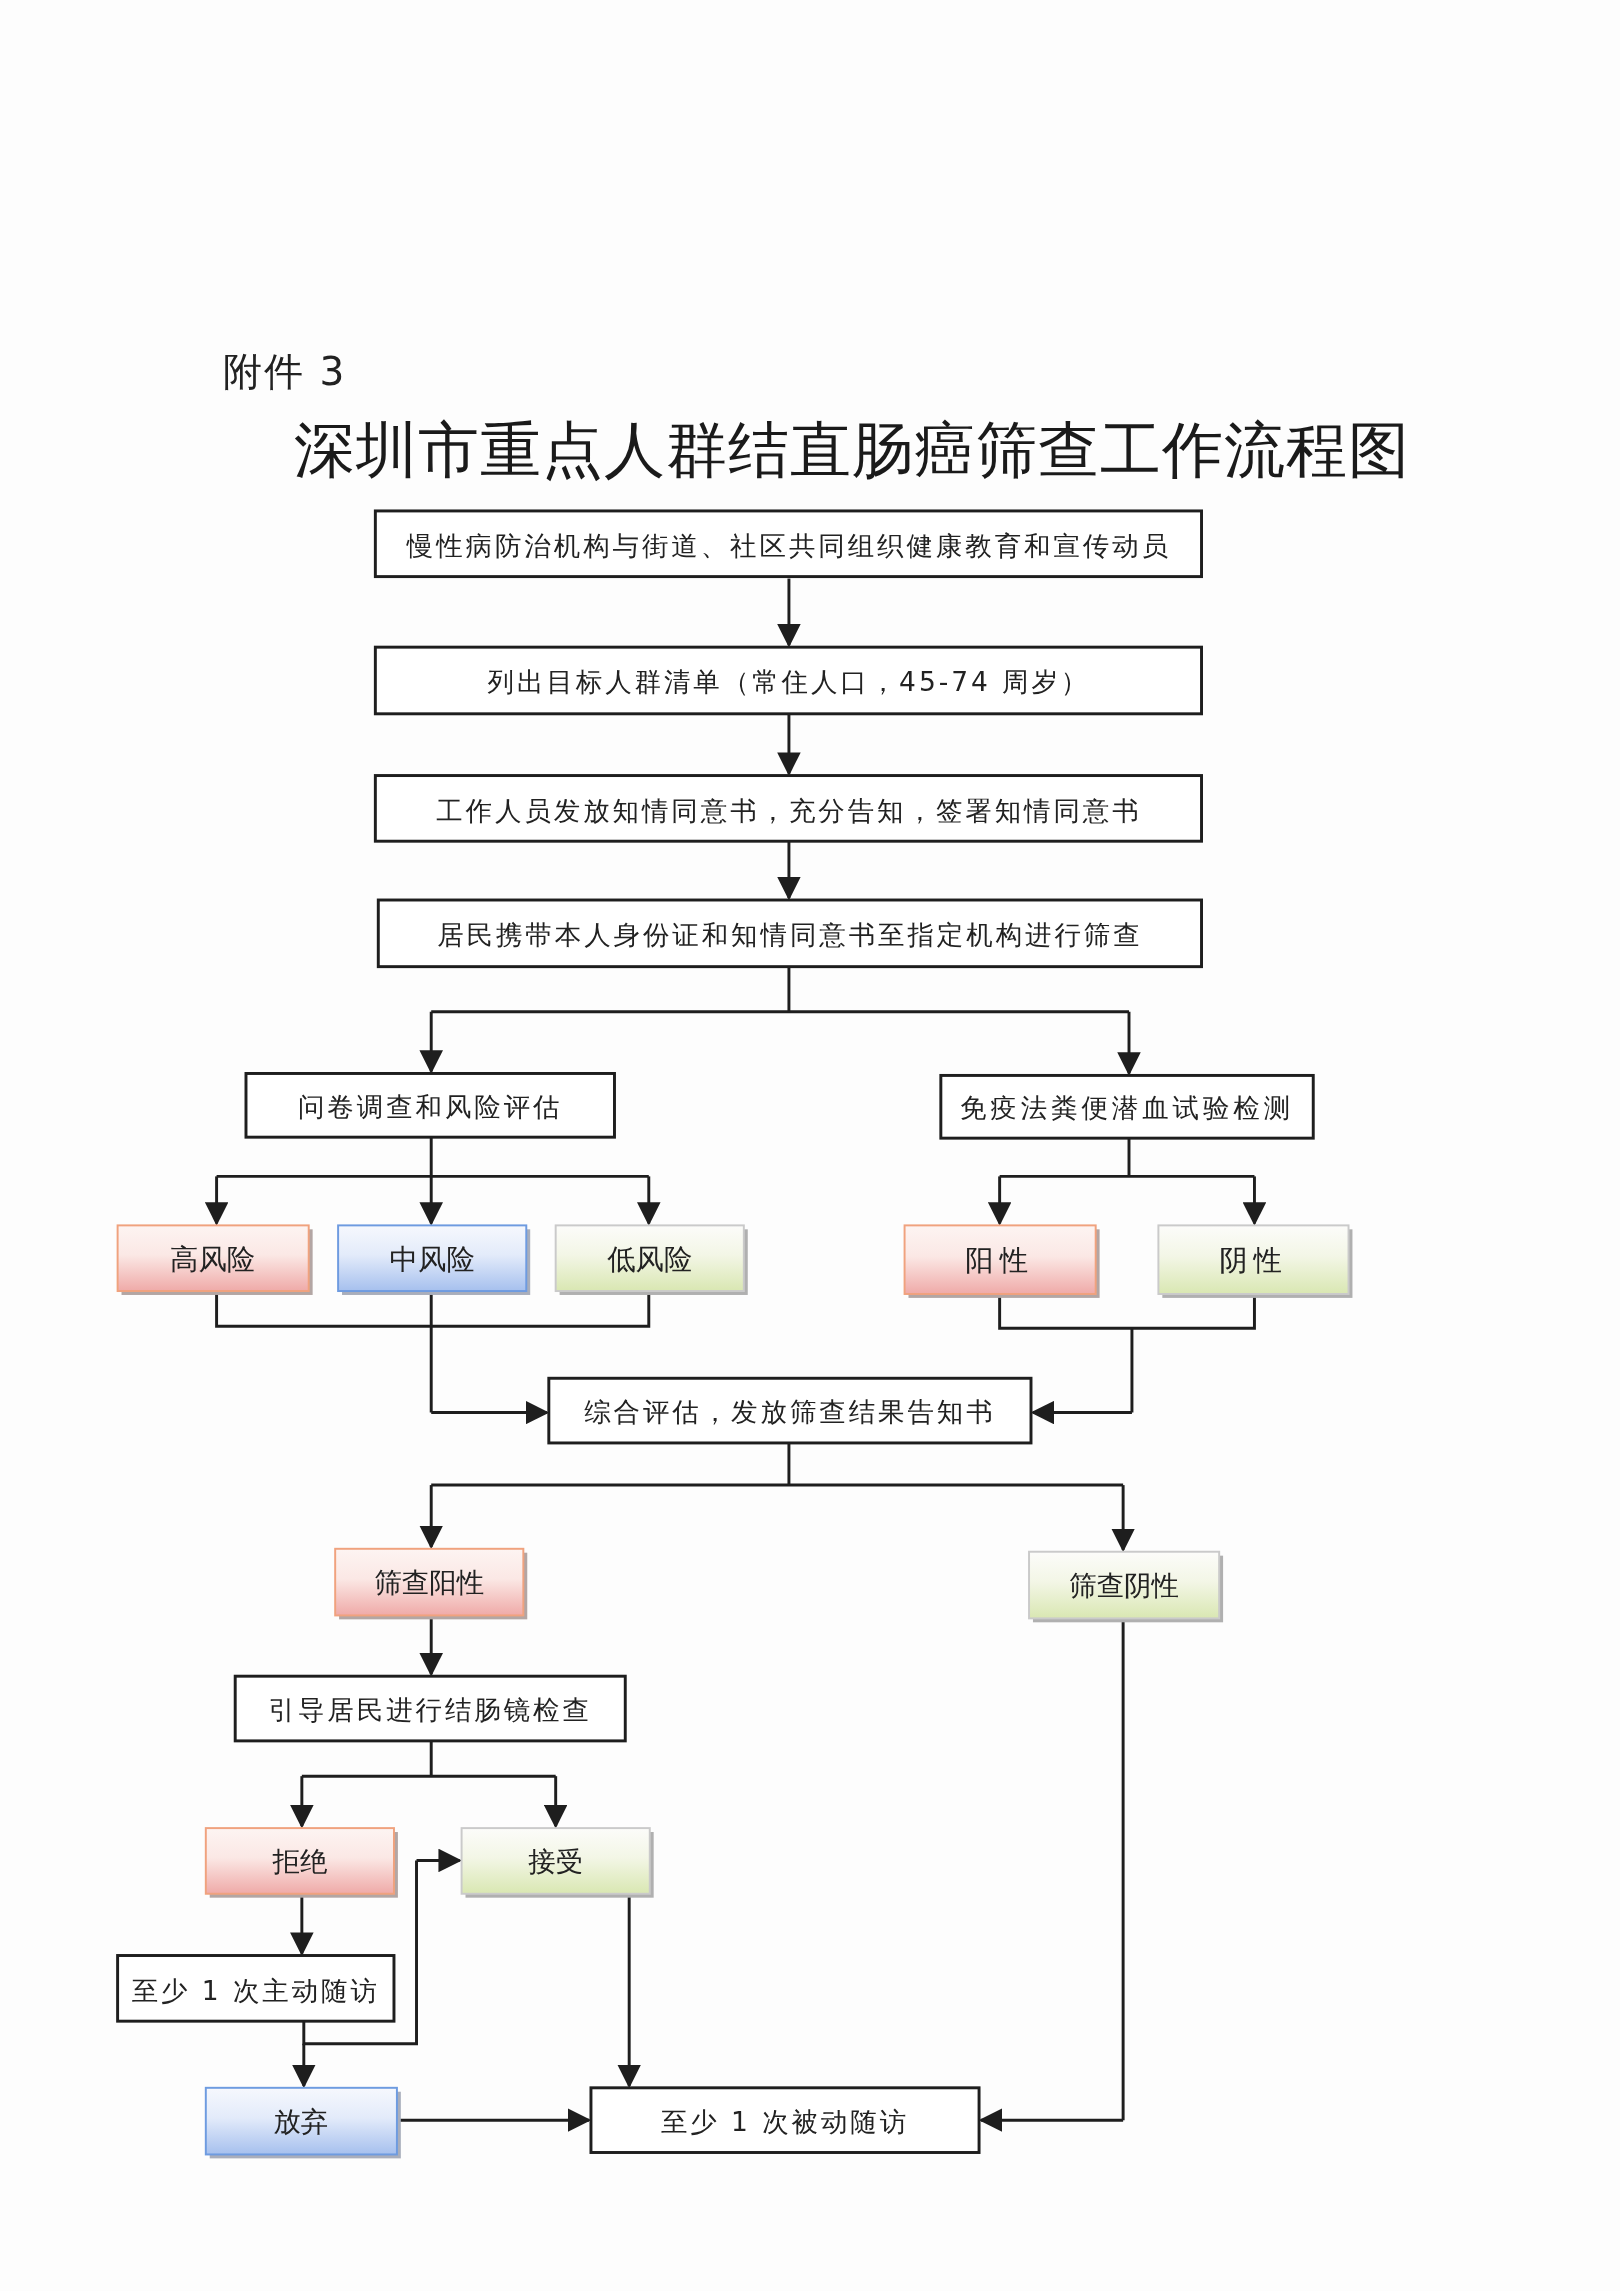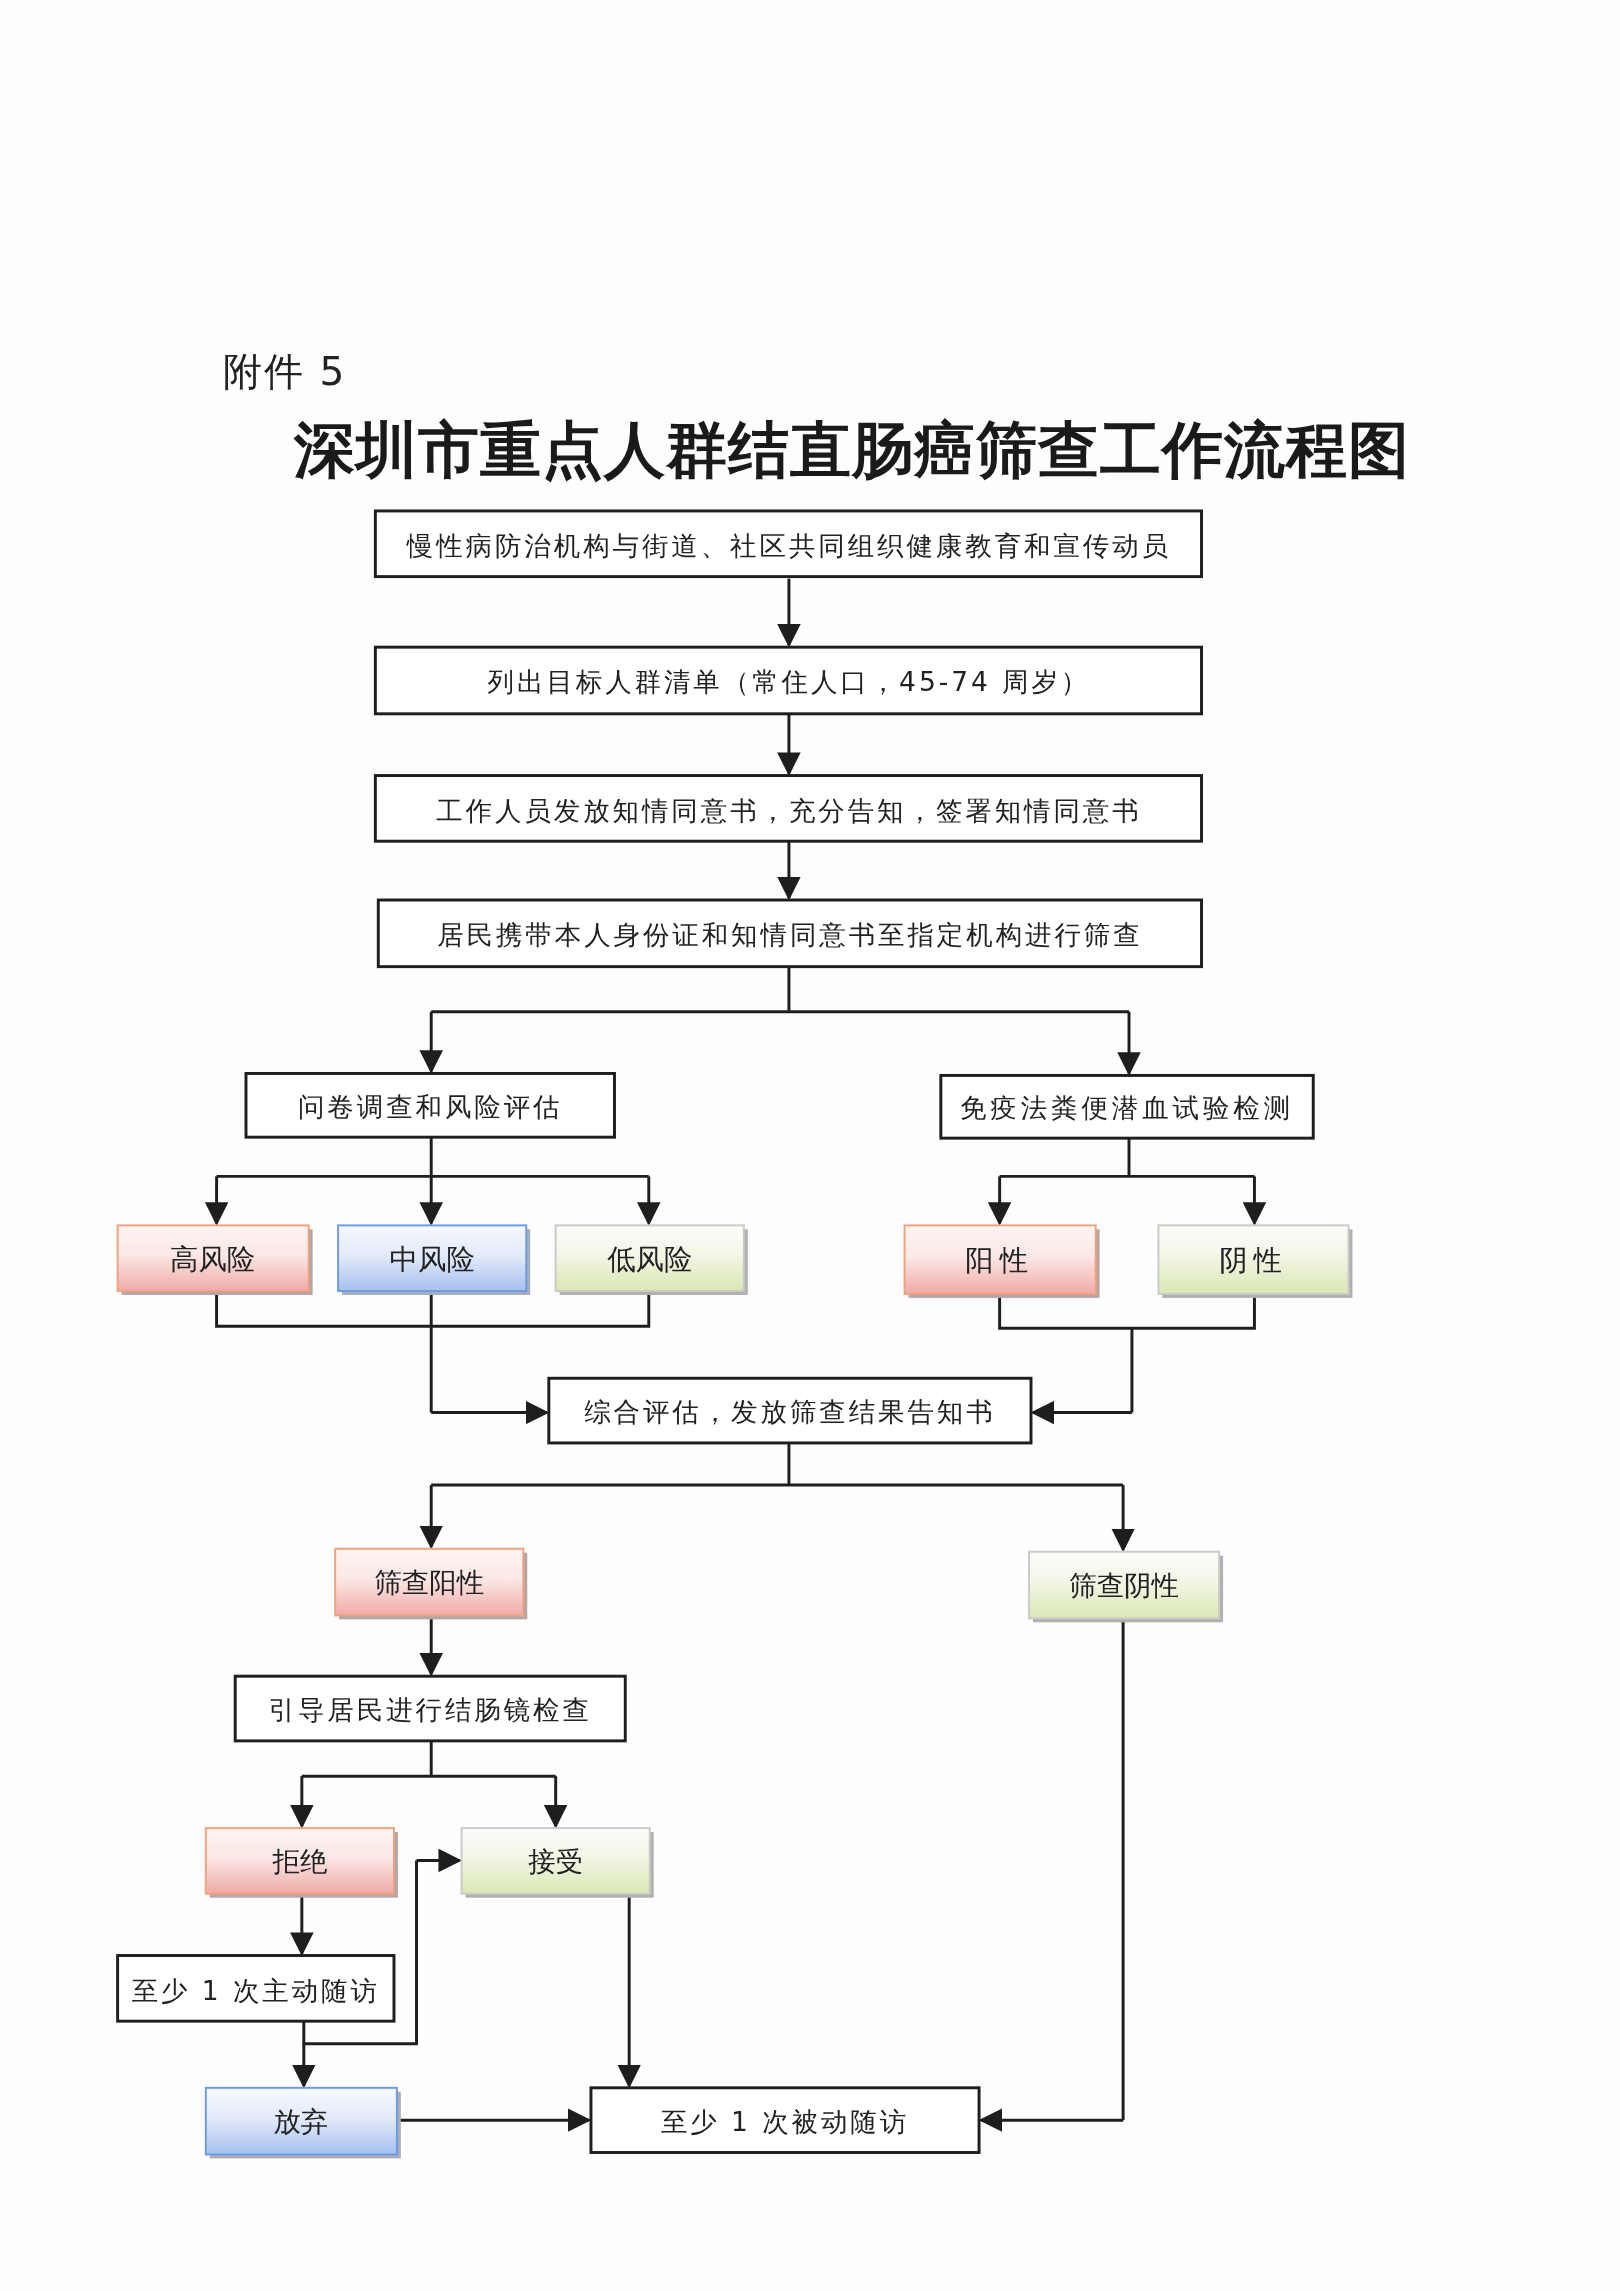--- a/index.html
+++ b/index.html
@@ -1,29 +1,29 @@
 <!DOCTYPE html>
 <html><head>
 <meta charset="utf-8">
 <style>
   html, body { margin: 0; padding: 0; background: #ffffff; }
   body { width: 1620px; height: 2292px; position: relative; overflow: hidden;
          font-family: "DejaVu Sans", "Liberation Sans", sans-serif; }
   .page { position: absolute; left: 0; top: 0; width: 1620px; height: 2292px; background: #fdfdfd; }
   .attachment { position: absolute; left: 223px; top: 345px; font-size: 39px; color: #222; letter-spacing: 2px; }
-  .title { position: absolute; left: 294px; top: 410px; font-size: 61px; font-weight: bold;
+  .title { position: absolute; left: 294px; top: 410px; font-size: 61px; font-weight: normal;
            font-family: "DejaVu Serif", "Liberation Serif", serif; color: #1a1a1a; letter-spacing: 1px; }
   svg { position: absolute; left: 0; top: 0; }
   .node-text { font-family: "DejaVu Sans", "Liberation Sans", sans-serif; fill: #222; }
 </style>
 </head>
 <body>
 
 <div class="page">
-  <div class="attachment">附件 5</div>
+  <div class="attachment">附件 3</div>
   <div class="title">深圳市重点人群结直肠癌筛查工作流程图</div>
 
   <svg width="1620" height="2292" viewBox="0 0 1653 2338">
     <defs>
       <marker id="arrow" viewBox="0 0 10 10" refX="9" refY="5" markerWidth="8" markerHeight="8" orient="auto-start-reverse">
         <path d="M0,0 L10,5 L0,10 z" fill="#1e1e1e"></path>
       </marker>
       <linearGradient id="gRed" x1="0" y1="0" x2="0" y2="1">
         <stop offset="0" stop-color="#fdf4f2"></stop>
         <stop offset="0.45" stop-color="#fbe8e5"></stop>

